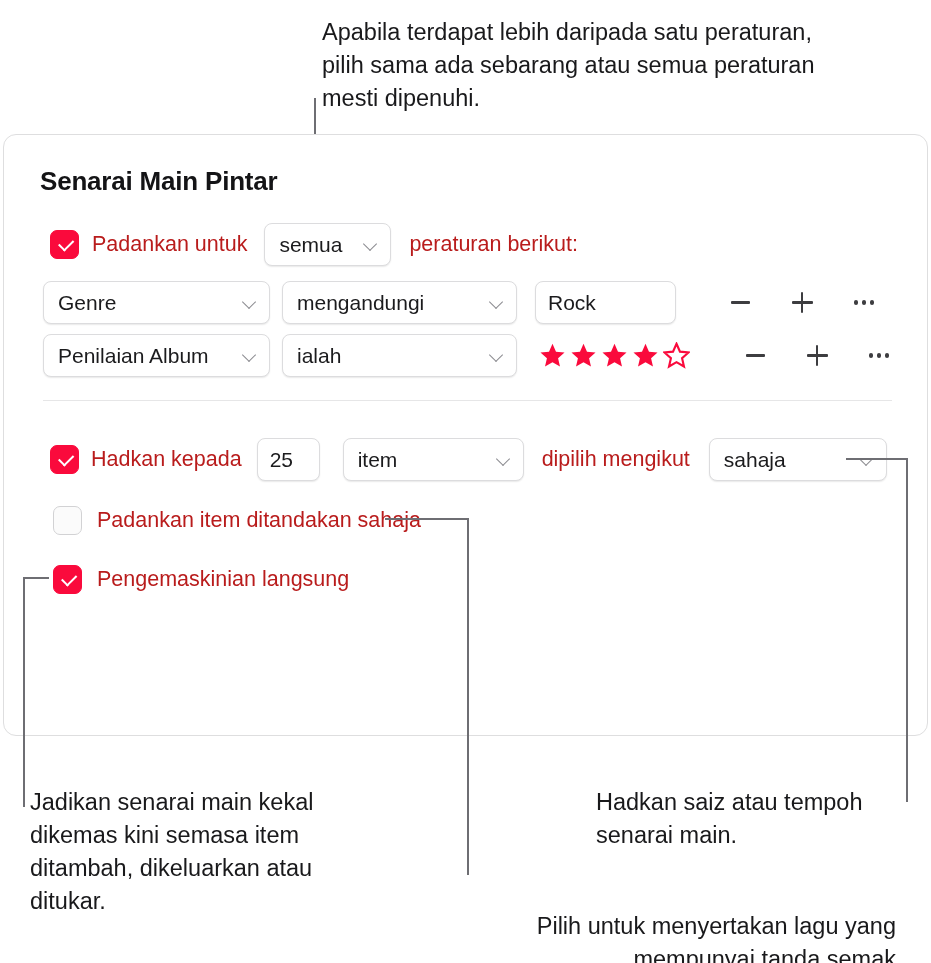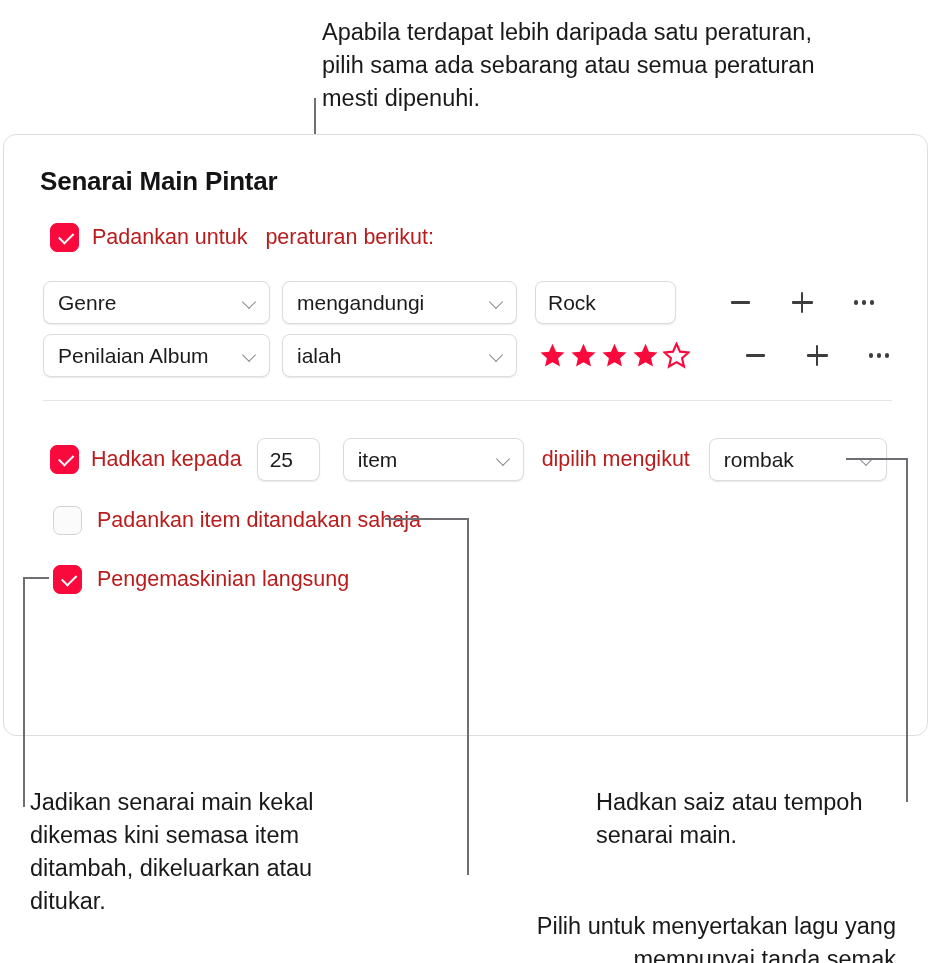--- a/index.html
+++ b/index.html
@@ -173,20 +173,24 @@
   <div class="callout top">Apabila terdapat lebih daripada satu peraturan, pilih sama ada sebarang atau semua peraturan mesti dipenuhi.</div>
   <div class="lead v" style="left:314px; top:86px; height:124px;"></div>
 
   <div id="dialog">
 
     <div id="dialog-title">Senarai Main Pintar</div>
 
     <div class="rule-row" style="left:46px; top:88px; gap:13px;">
       <div class="cbx on"></div>
       <span class="rowlabel">Padankan untuk</span>
+      <div class="sel" style="width:127px; margin-left:4px;">
+        <span>semua</span>
+        <span class="chev"></span>
+      </div>
       <span class="rowlabel" style="margin-left:5px;">peraturan berikut:</span>
     </div>
 
     <div class="rule-row" style="left:39px; top:146px;">
       <div class="sel" style="width:227px;gap:24px;">
         <span>Genre</span>
         <span class="chev"></span>
       </div>
       <div class="sel" style="width:235px; margin-left:12px;">
         <span>mengandungi</span>
@@ -246,21 +250,21 @@
       <span class="rowlabel">Hadkan kepada</span>
       <div class="tf" style="width:63px; margin-left:3px;">
         <span>25</span>
       </div>
       <div class="sel" style="width:181px; margin-left:11px;">
         <span>item</span>
         <span class="chev"></span>
       </div>
       <span class="rowlabel" style="margin-left:6px;">dipilih mengikut</span>
       <div class="sel" style="width:178px; margin-left:7px;">
-        <span>rombak</span>
+        <span>sahaja</span>
         <span class="chev"></span>
       </div>
     </div>
 
     <div class="rule-row" style="left:49px; top:371px; gap:15px;">
       <div class="cbx off"></div>
       <span class="rowlabel">Padankan item ditandakan sahaja</span>
     </div>
 
     <div class="rule-row" style="left:49px; top:430px; gap:15px;">

